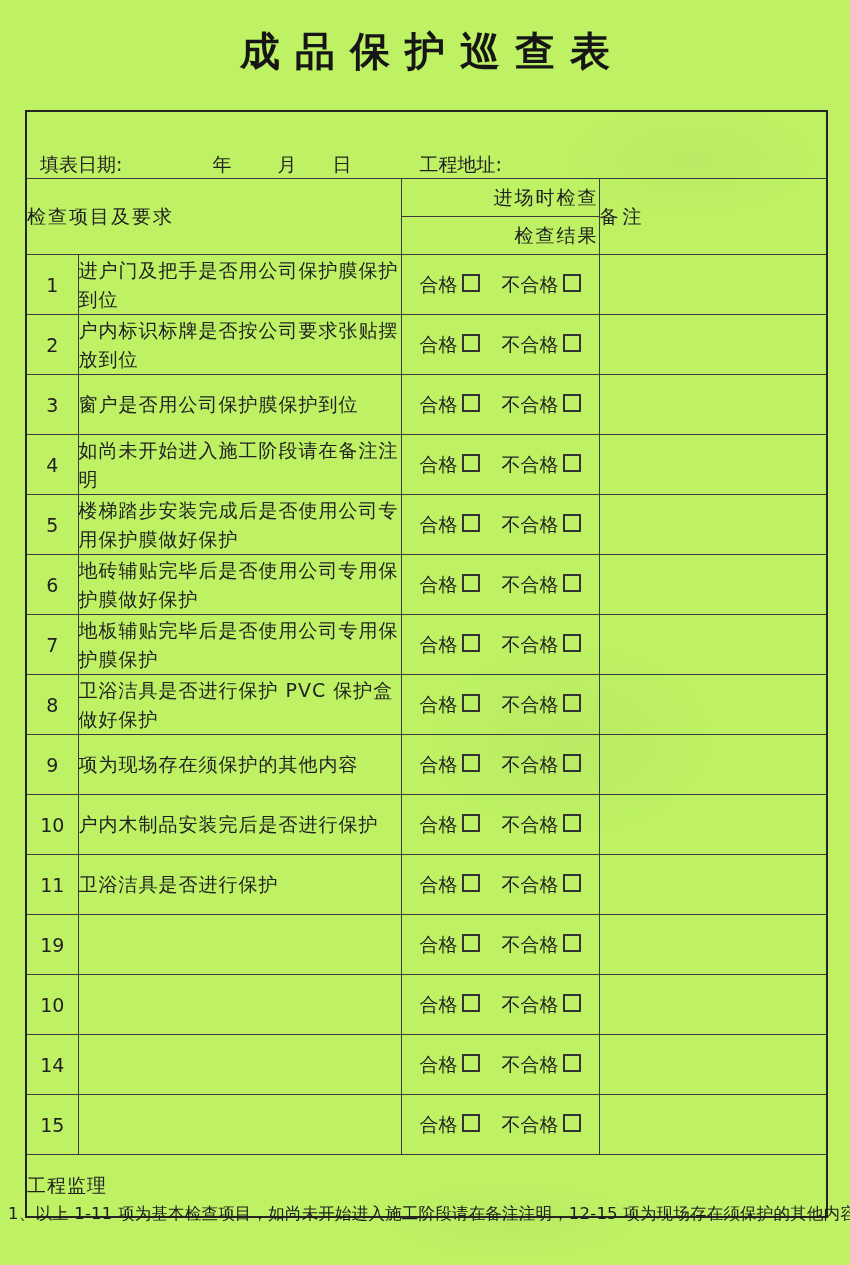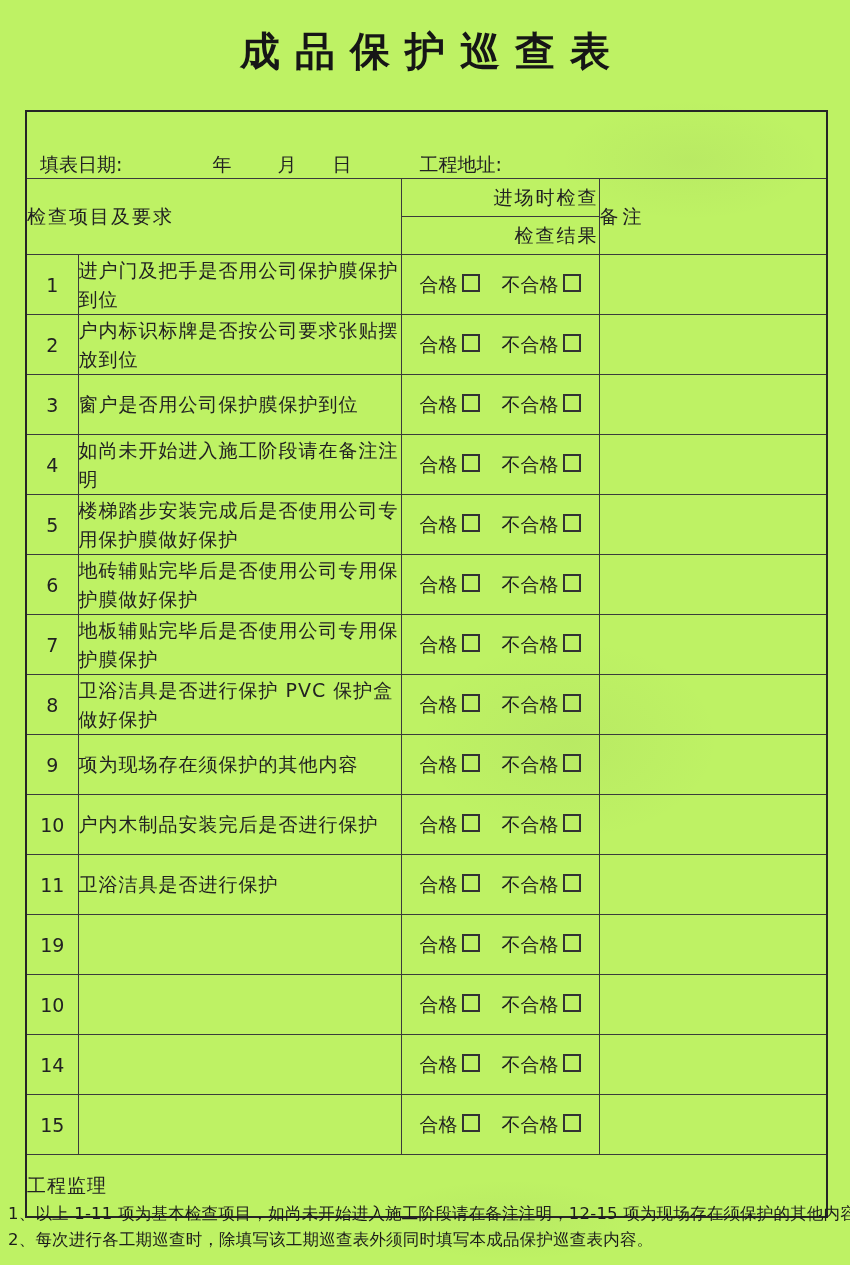--- a/index.html
+++ b/index.html
@@ -245,15 +245,14 @@
 </tbody>
     <tbody>
       <tr>
         <td colspan="4" class="f-cell">工程监理</td>
       </tr>
     </tbody>
   </table>
 
   <div class="notes">
     <p>1、以上 1-11 项为基本检查项目，如尚未开始进入施工阶段请在备注注明，12-15 项为现场存在须保护的其他内容，须自行填写；</p>
-    <p>2、每次进行各工期巡查时，除填写该工期巡查表外须同时填写本成品保护巡查表内容。</p>
   </div>
 </div>
 
 </body></html>

